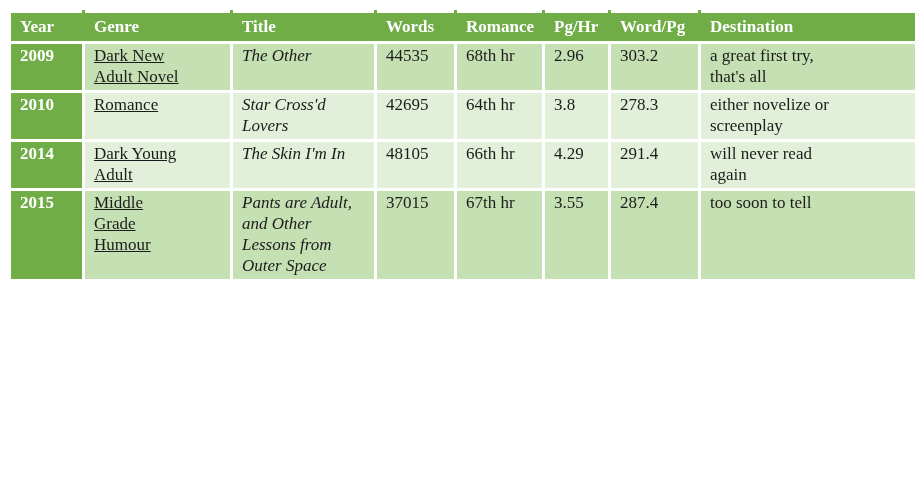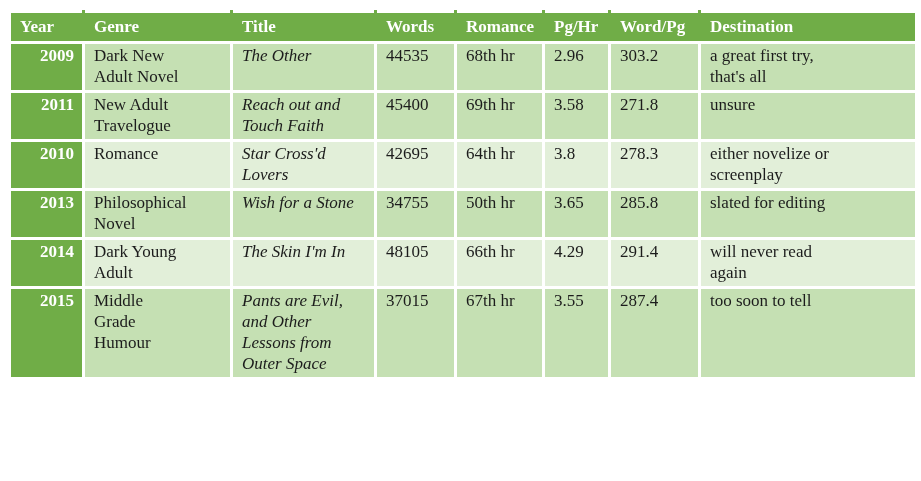--- a/index.html
+++ b/index.html
@@ -36,26 +36,25 @@
     border-right-color: #70AD47;
     padding-top: 3px;
     padding-bottom: 4px;
   }
   th:first-child { border-left-color: #ffffff; }
   th:last-child  { border-right-color: #ffffff; }
   td.cell-year {
     background: #70AD47;
     color: #ffffff;
     font-weight: bold;
-    text-align: right;
   }
   tr.band-a td:not(.cell-year) { background: #C5E0B3; }
   tr.band-b td:not(.cell-year) { background: #E2EFD9; }
   td.cell-title { font-style: italic; }
-  td.cell-genre { padding-right: 46px; }
+  td.cell-genre { padding-right: 46px; text-decoration: underline; }
   td.cell-destination { padding-right: 60px; }
 </style>
 </head>
 <body>
 
 <div class="page">
   <table class="log-table">
     <colgroup>
       <col style="width:74px">
       <col style="width:148px">
@@ -84,72 +83,49 @@
           <td class="cell-genre">Dark New
 Adult Novel</td>
           <td class="cell-title">The Other</td>
           <td class="cell-words">44535</td>
           <td class="cell-finished">68th hr</td>
           <td class="cell-pg_hr">2.96</td>
           <td class="cell-word_pg">303.2</td>
           <td class="cell-destination">a great first try,
 that's all</td>
         </tr>
-        <tr class="band-a">
-          <td class="cell-year">2011</td>
-          <td class="cell-genre">New Adult
-Travelogue</td>
-          <td class="cell-title">Reach out and
-Touch Faith</td>
-          <td class="cell-words">45400</td>
-          <td class="cell-finished">69th hr</td>
-          <td class="cell-pg_hr">3.58</td>
-          <td class="cell-word_pg">271.8</td>
-          <td class="cell-destination">unsure</td>
-        </tr>
         <tr class="band-b">
           <td class="cell-year">2010</td>
           <td class="cell-genre">Romance</td>
           <td class="cell-title">Star Cross'd
 Lovers</td>
           <td class="cell-words">42695</td>
           <td class="cell-finished">64th hr</td>
           <td class="cell-pg_hr">3.8</td>
           <td class="cell-word_pg">278.3</td>
           <td class="cell-destination">either novelize or
 screenplay</td>
-        </tr>
-        <tr class="band-a">
-          <td class="cell-year">2013</td>
-          <td class="cell-genre">Philosophical
-Novel</td>
-          <td class="cell-title">Wish for a Stone</td>
-          <td class="cell-words">34755</td>
-          <td class="cell-finished">50th hr</td>
-          <td class="cell-pg_hr">3.65</td>
-          <td class="cell-word_pg">285.8</td>
-          <td class="cell-destination">slated for editing</td>
         </tr>
         <tr class="band-b">
           <td class="cell-year">2014</td>
           <td class="cell-genre">Dark Young
 Adult</td>
           <td class="cell-title">The Skin I'm In</td>
           <td class="cell-words">48105</td>
           <td class="cell-finished">66th hr</td>
           <td class="cell-pg_hr">4.29</td>
           <td class="cell-word_pg">291.4</td>
           <td class="cell-destination">will never read
 again</td>
         </tr>
         <tr class="band-a">
           <td class="cell-year">2015</td>
           <td class="cell-genre">Middle Grade
 Humour</td>
-          <td class="cell-title">Pants are Evil,
+          <td class="cell-title">Pants are Adult,
 and Other
 Lessons from
 Outer Space</td>
           <td class="cell-words">37015</td>
           <td class="cell-finished">67th hr</td>
           <td class="cell-pg_hr">3.55</td>
           <td class="cell-word_pg">287.4</td>
           <td class="cell-destination">too soon to tell</td>
         </tr>
       </tbody>

